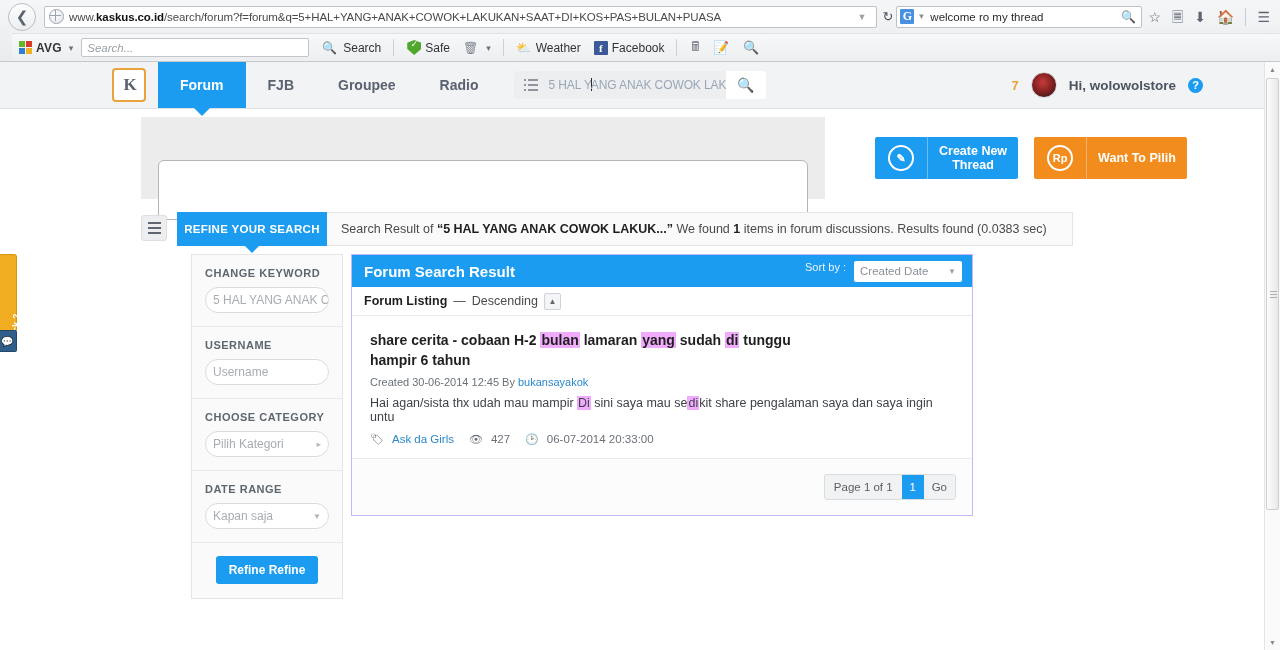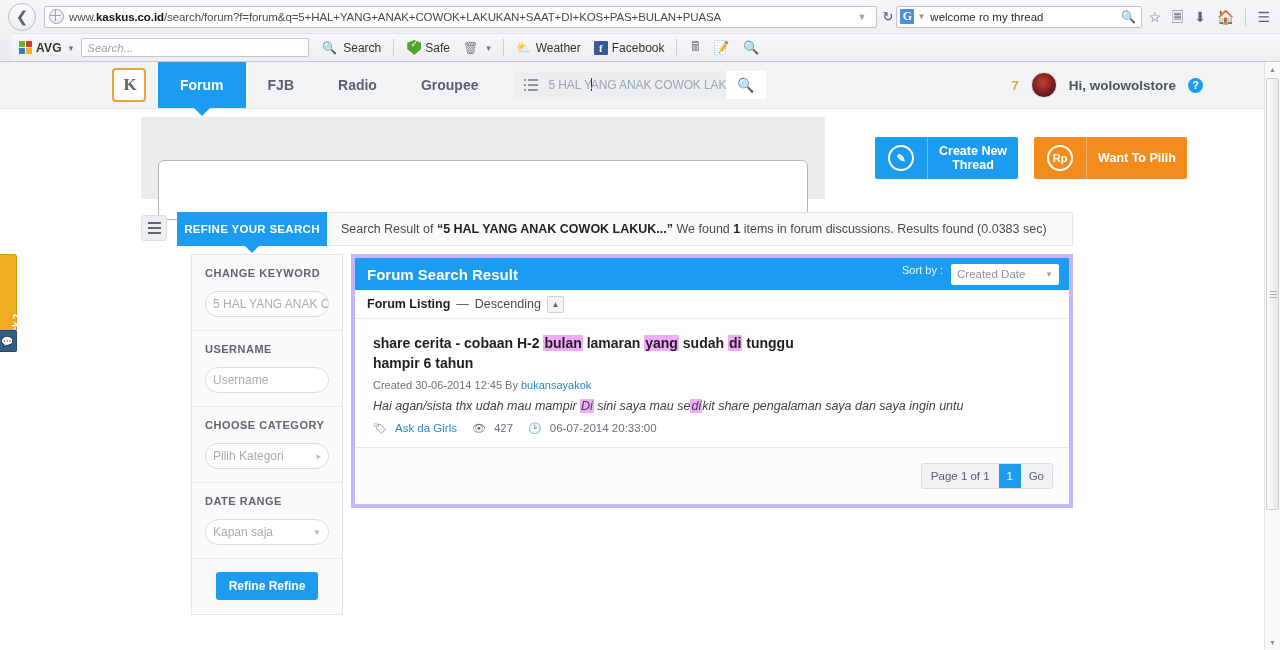--- a/index.html
+++ b/index.html
@@ -279,34 +279,34 @@
   }
   .rp-block{padding:12px 13px 13px 13px;border-bottom:1px solid #e9ebed;}
   .rp-block:last-of-type{border-bottom:1px solid #e9ebed;}
   .rp-label{
     font-size:11px;font-weight:700;color:#5e666f;letter-spacing:0.5px;
     margin-bottom:8px;
   }
   .rp-input{
     height:26px;background:#fff;border:1px solid #d9dcdf;border-radius:13px;
     display:flex;align-items:center;padding:0 7px;box-sizing:border-box;
-    font-size:12px;color:#a8adb3;white-space:nowrap;overflow:hidden;margin-top:12px;
+    font-size:12px;color:#a8adb3;white-space:nowrap;overflow:hidden;
   }
   .rp-input .chev{margin-left:auto;color:#b6bbc0;font-size:9px;}
   .rp-input .chev-dn{margin-left:auto;color:#aeb3b9;font-size:8px;}
   .refine-btn-wrap{padding:13px 13px 0 13px;display:flex;justify-content:center;}
   .refine-btn{
     background:#1b9cf0;color:#fff;font-size:12px;font-weight:700;
     padding:7px 13px;border-radius:3px;
   }
 
   
   .results{
-    position:absolute;left:351px;top:192px;width:722px;
-    border:4px solid #c4b5fd;background:#fff;box-sizing:border-box;
+    position:absolute;left:351px;top:192px;width:622px;
+    border:1px solid #c4b5fd;background:#fff;box-sizing:border-box;
   }
   .results-head{
     height:32px;background:#1b9cf0;display:flex;align-items:center;
     padding:0 10px 0 12px;
   }
   .results-title{color:#fff;font-size:15px;font-weight:700;}
   .sortby{margin-left:auto;display:flex;gap:8px;}
   .sortby-label{color:#eaf6ff;font-size:11px;}
   .sort-select{
     width:108px;height:21px;background:#fff;border-radius:2px;
@@ -326,21 +326,21 @@
     font-size:8px;color:#5e666f;
   }
   .item{padding:14px 14px 12px 18px;border-bottom:1px solid #e8eaec;}
   .item-title{
     font-size:14px;font-weight:700;color:#1f1f1f;line-height:1.45;
     margin-bottom:5px;max-width:440px;
   }
   mark{background:#f0abfc;color:inherit;padding:0 1px;}
   .item-meta{font-size:11px;color:#6a7179;margin-bottom:8px;}
   .item-meta a{color:#2a88c8;text-decoration:none;}
-  .item-snip{font-size:12.5px;color:#3d4349;margin-bottom:9px;font-style:italic;}
+  .item-snip{font-size:12.5px;color:#3d4349;margin-bottom:9px;}
   .item-foot{display:flex;align-items:center;gap:8px;font-size:11.5px;color:#6a7179;}
   .tag-ic{color:#6a7179;font-size:11px;}
   .item-foot a{color:#2a88c8;text-decoration:none;}
   .eye-ic{margin-left:7px;color:#6a7179;font-size:11px;}
   .clock-ic{margin-left:7px;color:#6a7179;font-size:11px;}
   .pager-row{
     height:56px;display:flex;align-items:center;justify-content:flex-end;
     padding-right:16px;background:#fcfcfc;
   }
   .pager{
@@ -464,24 +464,24 @@
         </div>
 
       <div class="nav-items">
         <div class="nav-item active">
             <span>Forum</span>
           </div>
         <div class="nav-item">
             <span>FJB</span>
           </div>
         <div class="nav-item">
-            <span>Radio</span>
+            <span>Groupee</span>
           </div>
         <div class="nav-item">
-            <span>Groupee</span>
+            <span>Radio</span>
           </div>
       </div>
 
       <div class="nav-search">
         <span class="list-icon">
             <i></i>
             <i></i>
             <i></i>
             <b></b>
             <b></b>

